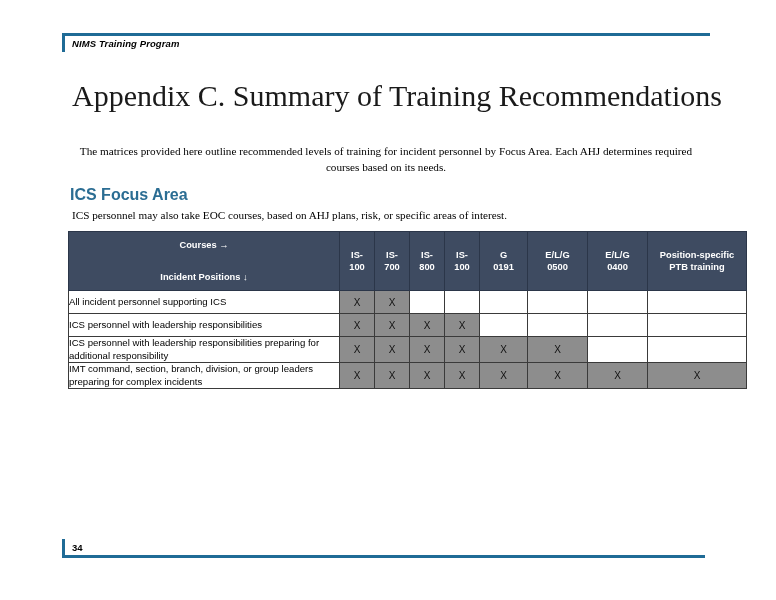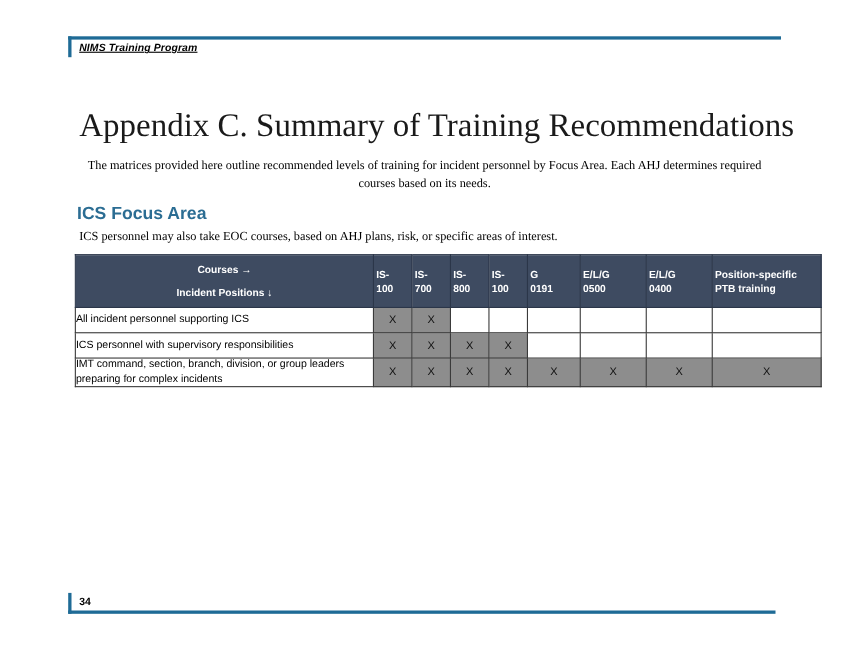--- a/index.html
+++ b/index.html
@@ -44,28 +44,27 @@
     position: absolute;
     left: 10px;
     top: 5px;
     font-family: "Liberation Sans", sans-serif;
     font-weight: bold;
     font-style: italic;
     font-size: 9.5px;
     letter-spacing: 0.1px;
     color: #000000;
     white-space: nowrap;
-    text-decoration: underline;
   }
 
   
   .doc-title {
     position: absolute;
     left: 72px;
-    top: 77px;
+    top: 58px;
     width: 650px;
     font-family: "Liberation Serif", serif;
     font-size: 30px;
     font-weight: normal;
     line-height: 36px;
     color: #1a1a1a;
     white-space: nowrap;
   }
 
   
@@ -122,29 +121,29 @@
     border: 1px solid #3a3a3a;
     padding: 0;
     vertical-align: middle;
   }
   table.matrix thead th {
     background: #3e4b61;
     color: #ffffff;
     font-size: 9.3px;
     font-weight: bold;
     line-height: 12px;
-    text-align: left;
+    text-align: center;
     padding: 6px 2px;
     border-color: #2b3649;
   }
   table.matrix thead th.corner {
     text-align: center;
     padding: 7px 6px;
   }
-  .corner-line-1 { display: block; margin-bottom: 9px; }
+  .corner-line-1 { display: block; margin-bottom: 20px; }
   .corner-line-2 { display: block; }
 
   td.rowlabel {
     font-size: 9.6px;
     line-height: 12.5px;
     color: #000000;
     background: #ffffff;
     text-align: left;
     padding: 5px 6px 5px 8px;
     margin-top: 13px;
@@ -269,27 +268,38 @@
           <td class="cell on">X</td>
           <td class="cell on">X</td>
           <td class="cell"></td>
           <td class="cell"></td>
           <td class="cell"></td>
           <td class="cell"></td>
           <td class="cell"></td>
           <td class="cell"></td>
         </tr>
         <tr>
-          <td class="rowlabel">ICS personnel with supervisory responsibilities</td>
-          <td class="cell on">X</td>
-          <td class="cell on">X</td>
-          <td class="cell on">X</td>
-          <td class="cell on">X</td>
-          <td class="cell"></td>
-          <td class="cell"></td>
+          <td class="rowlabel">ICS personnel with leadership responsibilities</td>
+          <td class="cell on">X</td>
+          <td class="cell on">X</td>
+          <td class="cell on">X</td>
+          <td class="cell on">X</td>
+          <td class="cell"></td>
+          <td class="cell"></td>
+          <td class="cell"></td>
+          <td class="cell"></td>
+        </tr>
+        <tr>
+          <td class="rowlabel">ICS personnel with leadership responsibilities preparing for additional responsibility</td>
+          <td class="cell on">X</td>
+          <td class="cell on">X</td>
+          <td class="cell on">X</td>
+          <td class="cell on">X</td>
+          <td class="cell on">X</td>
+          <td class="cell on">X</td>
           <td class="cell"></td>
           <td class="cell"></td>
         </tr>
         <tr>
           <td class="rowlabel">IMT command, section, branch, division, or group leaders preparing for complex incidents</td>
           <td class="cell on">X</td>
           <td class="cell on">X</td>
           <td class="cell on">X</td>
           <td class="cell on">X</td>
           <td class="cell on">X</td>

